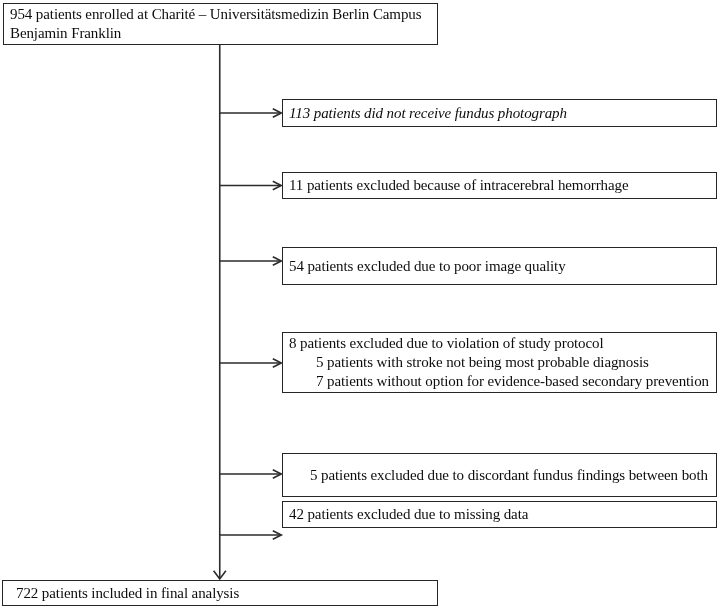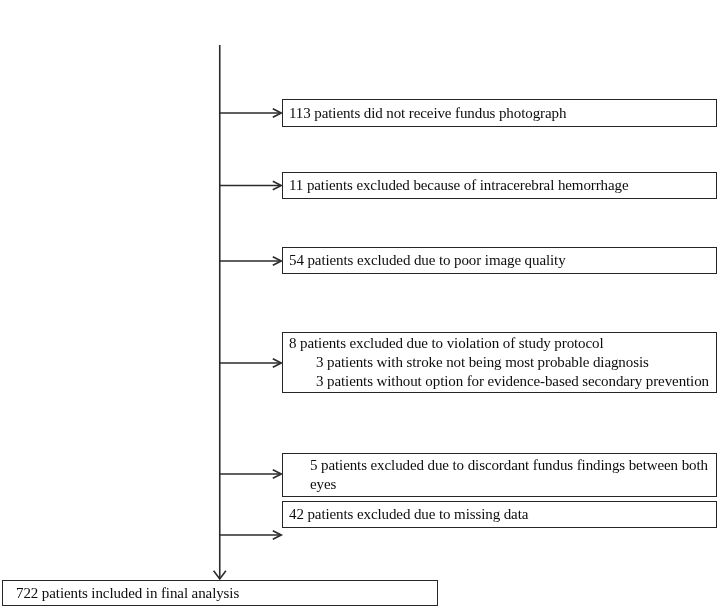--- a/index.html
+++ b/index.html
@@ -24,23 +24,23 @@
     letter-spacing: -0.1px;
     line-height: 19px;
     padding-left: 6px;
     padding-right: 4px;
   }
   .ln { white-space: nowrap; }
   .ln.indent { padding-left: 27px; }
   .box.source  { left: 3px;   top: 3px;   width: 435px; height: 42px; }
   .box.result  { left: 2px;   top: 580px; width: 436px; height: 26px; padding-left: 13px; }
   .box.excl    { left: 282px; width: 435px; }
-  .box.excl-0  { top: 99px;  height: 28px; }
+  .box.excl-0  { top: 99px;  height: 28px; font-style: italic; }
   .box.excl-1  { top: 172px; height: 27px; }
-  .box.excl-2  { top: 247px; height: 27px; }
+  .box.excl-2  { top: 247px; height: 38px; }
   .box.excl-3  { top: 332px; height: 61px; }
   .box.excl-4  { top: 453px; height: 44px; padding-left: 27px; }
   .box.excl-5  { top: 501px; height: 27px; }
   .connectors path { stroke: #2b2b2b; stroke-width: 1.6; fill: none; }
 </style>
 </head>
 <body>
 
 <div class="canvas">
 
@@ -62,42 +62,45 @@
     <path d="M220 363 H280.2"></path>
     <path d="M272.8 358.7 L281.3 363 L272.8 367.3"></path>
 
     <path d="M220 474 H280.2"></path>
     <path d="M272.8 469.7 L281.3 474 L272.8 478.3"></path>
 
     <path d="M220 535 H280.2"></path>
     <path d="M272.8 530.7 L281.3 535 L272.8 539.3"></path>
   </svg>
 
+  <div class="box source">
+    <div class="ln">954 patients enrolled at Charité – Universitätsmedizin Berlin Campus</div>
+    <div class="ln">Benjamin Franklin</div>
+  </div>
 
   <div class="box excl excl-0">
     <div class="ln">113 patients did not receive fundus photograph</div>
   </div>
 
   <div class="box excl excl-1">
     <div class="ln">11 patients excluded because of intracerebral hemorrhage</div>
   </div>
 
   <div class="box excl excl-2">
     <div class="ln">54 patients excluded due to poor image quality</div>
   </div>
 
   <div class="box excl excl-3">
     <div class="ln">8 patients excluded due to violation of study protocol</div>
-    <div class="ln indent">3 patients with stroke not being most probable diagnosis</div>
-    <div class="ln indent">3 patients without option for evidence-based secondary prevention</div>
+    <div class="ln indent">5 patients with stroke not being most probable diagnosis</div>
+    <div class="ln indent">7 patients without option for evidence-based secondary prevention</div>
   </div>
 
   <div class="box excl excl-4">
     <div class="ln">5 patients excluded due to discordant fundus findings between both</div>
-    <div class="ln">eyes</div>
   </div>
 
   <div class="box excl excl-5">
     <div class="ln">42 patients excluded due to missing data</div>
   </div>
 
   <div class="box result">
     <div class="ln">722 patients included in final analysis</div>
   </div>
 

